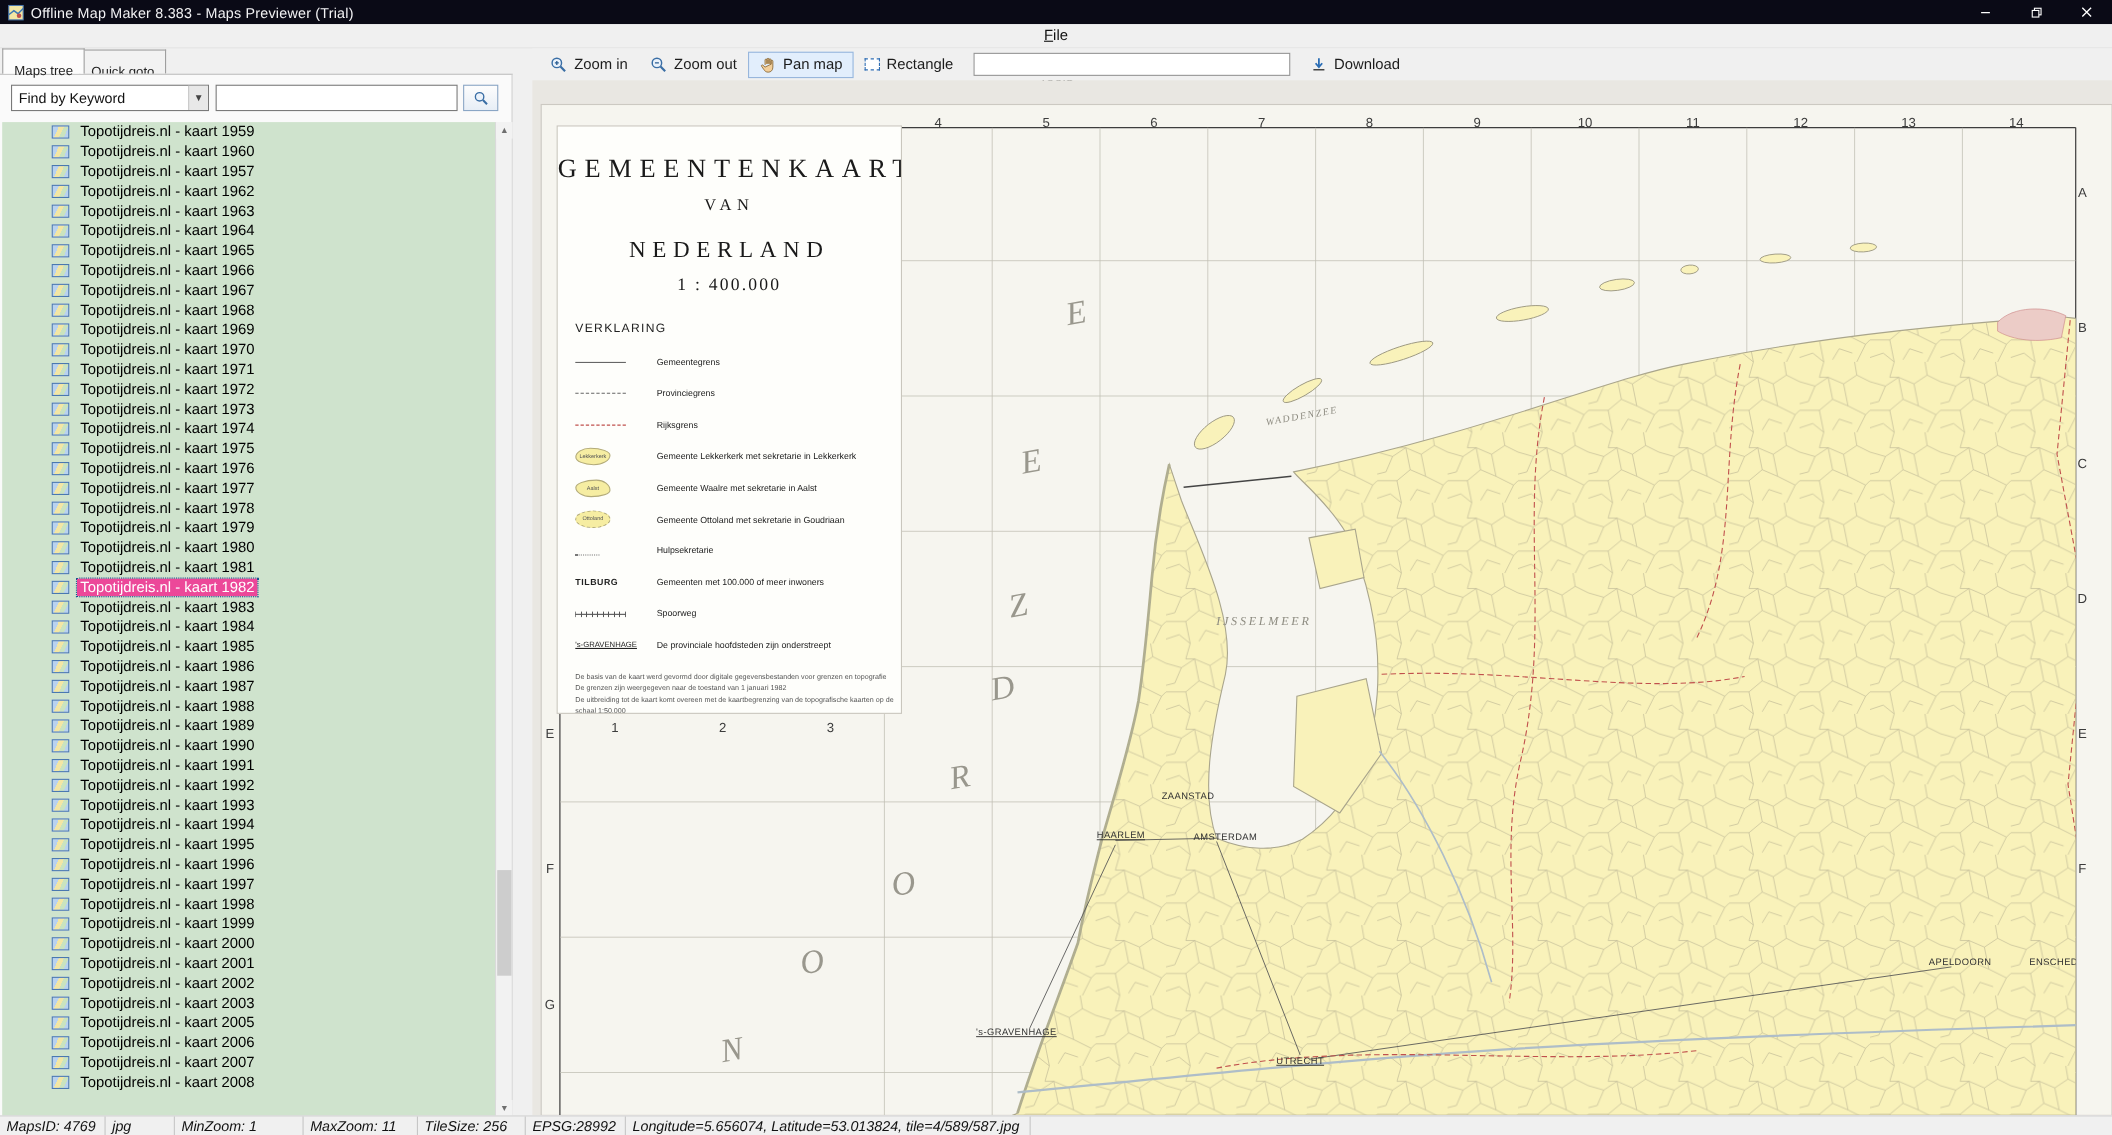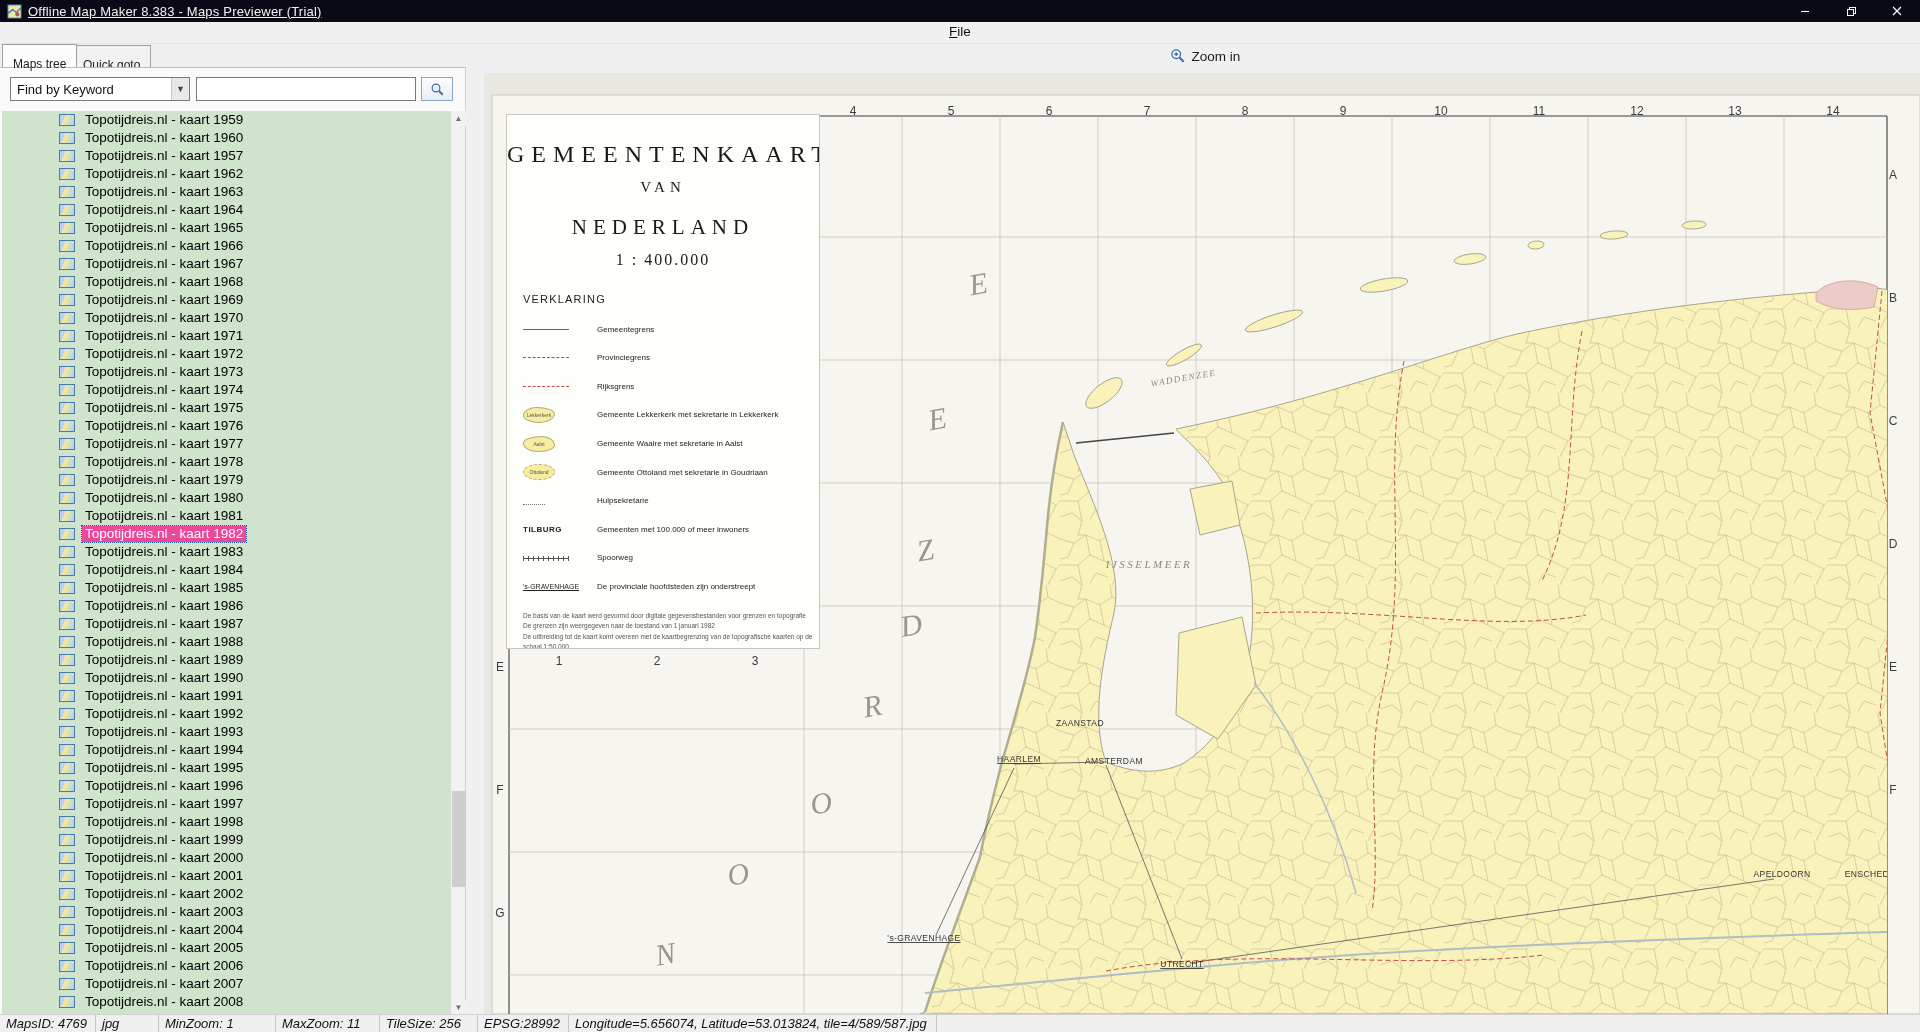--- a/index.html
+++ b/index.html
@@ -2,21 +2,21 @@
 <html><head>
 <meta charset="utf-8">
 <style>
   * { margin:0; padding:0; box-sizing:border-box; }
   html,body { width:1920px; height:1032px; overflow:hidden; background:#f0f0f0;
               font-family:"Liberation Sans", sans-serif; }
   #app { position:absolute; inset:0; }
 
   
   #titlebar { position:absolute; left:0; top:0; width:1920px; height:22px;
-              background:#0a0a16; color:#f2f2f4; display:flex; align-items:center;text-decoration:underline; }
+              background:#0a0a16; color:#f2f2f4; display:flex; align-items:center; }
   #titlebar .app-icon { width:15px; height:15px; margin:0 6px 0 7px; flex:none; }
   #titlebar .title-text { font-size:13px; letter-spacing:.2px; }
   #title-buttons { margin-left:auto; display:flex; height:22px; }
   .tb-btn { width:46px; height:22px; display:flex; align-items:center; justify-content:center; }
 
   
   #menubar { position:absolute; left:0; top:22px; width:1920px; height:22px;
              background:#f0f0f0; display:flex; align-items:center; font-size:13.5px; color:#111;
              border-bottom:1px solid #e3e3e3;flex-direction:column; }
   .menu-item { padding:2px 9px; }
@@ -37,38 +37,38 @@
   #combo .combo-arrow { width:18px; height:22px; border-left:1px solid #c8c8c8;
            display:flex; align-items:center; justify-content:center; color:#444; font-size:9px;
            background:#e8e8e8; }
   #find-input { position:absolute; left:196px; top:9px; width:220px; height:24px;
            border:1px solid #7a7a7a; background:#fff; font-size:13px; padding:0 5px; }
   #find-btn { position:absolute; left:421px; top:9px; width:32px; height:24px;
            background:linear-gradient(#fdfdfd,#e7eef6); border:1px solid #8aa6c5;
            display:flex; align-items:center; justify-content:center; }
 
   #tree-list { position:absolute; left:2px; top:43px; width:461px; height:904px;
-           background:#cfe3cd; overflow:hidden;padding-left:12px; }
+           background:#cfe3cd; overflow:hidden; }
   .tree-row { height:18px; display:flex; align-items:center; padding-left:45px; white-space:nowrap; }
   .tree-icon { width:16px; height:12px; flex:none; margin-right:7px;
            border:1px solid #4a78b0; background:#e8eef8;
            background-image:linear-gradient(115deg,#b9d2ef 0 30%,#f3e6a4 30% 55%,#cae3bf 55% 78%,#b9d2ef 78%); }
   .tree-label { font-size:13.5px; color:#000; padding:0 3px; line-height:16px; }
   .tree-label.selected { background:#ec4899; color:#fff; outline:1px dotted #16538f; }
 
   #tree-scrollbar { position:absolute; right:0px; top:43px; width:15px; height:904px;
            background:#f2f2f2; border-left:1px solid #dadada; }
   .sb-btn { position:absolute; left:0; width:15px; height:15px; display:flex; align-items:center;
            justify-content:center; font-size:8px; color:#6f6f6f; background:#f2f2f2; }
   .sb-up { top:0; } .sb-down { bottom:0; }
   .sb-thumb { position:absolute; left:1px; top:680px; width:13px; height:96px; background:#cdcdcd; }
 
   
   #map-toolbar { position:absolute; left:484px; top:44px; width:1436px; height:29px;
-           background:#f0f0f0; display:flex; align-items:center; padding-left:6px; font-size:13.5px;flex-direction:column; }
+           background:#f0f0f0; display:flex; align-items:center; padding-left:6px; font-size:13.5px; }
   .mt-btn { display:flex; align-items:center; gap:6px; padding:3px 9px; color:#1c1c1c;
            border:1px solid transparent; }
   .mt-btn svg, .mt-btn .shape-ico { flex:none; }
   .mt-btn.active { background:#e2eefc; border-color:#98b6dc; }
   .rect-ico { width:14px; height:11px; border:1px dashed #2f6db3; background:#fff; }
   #map-coord-input { width:288px; height:21px; border:1px solid #949494; background:#fff;
            margin-left:8px; font-size:13px; padding:0 5px; }
   #download-btn { margin-left:8px; }
 
   
@@ -362,24 +362,20 @@
         <div class="tree-row">
           <span class="tree-icon"></span>
           <span class="tree-label">Topotijdreis.nl - kaart 2002</span>
         </div>
         <div class="tree-row">
           <span class="tree-icon"></span>
           <span class="tree-label">Topotijdreis.nl - kaart 2003</span>
         </div>
         <div class="tree-row">
           <span class="tree-icon"></span>
-          <span class="tree-label">Topotijdreis.nl - kaart 2004</span>
-        </div>
-        <div class="tree-row">
-          <span class="tree-icon"></span>
           <span class="tree-label">Topotijdreis.nl - kaart 2005</span>
         </div>
         <div class="tree-row">
           <span class="tree-icon"></span>
           <span class="tree-label">Topotijdreis.nl - kaart 2006</span>
         </div>
         <div class="tree-row">
           <span class="tree-icon"></span>
           <span class="tree-label">Topotijdreis.nl - kaart 2007</span>
         </div>

